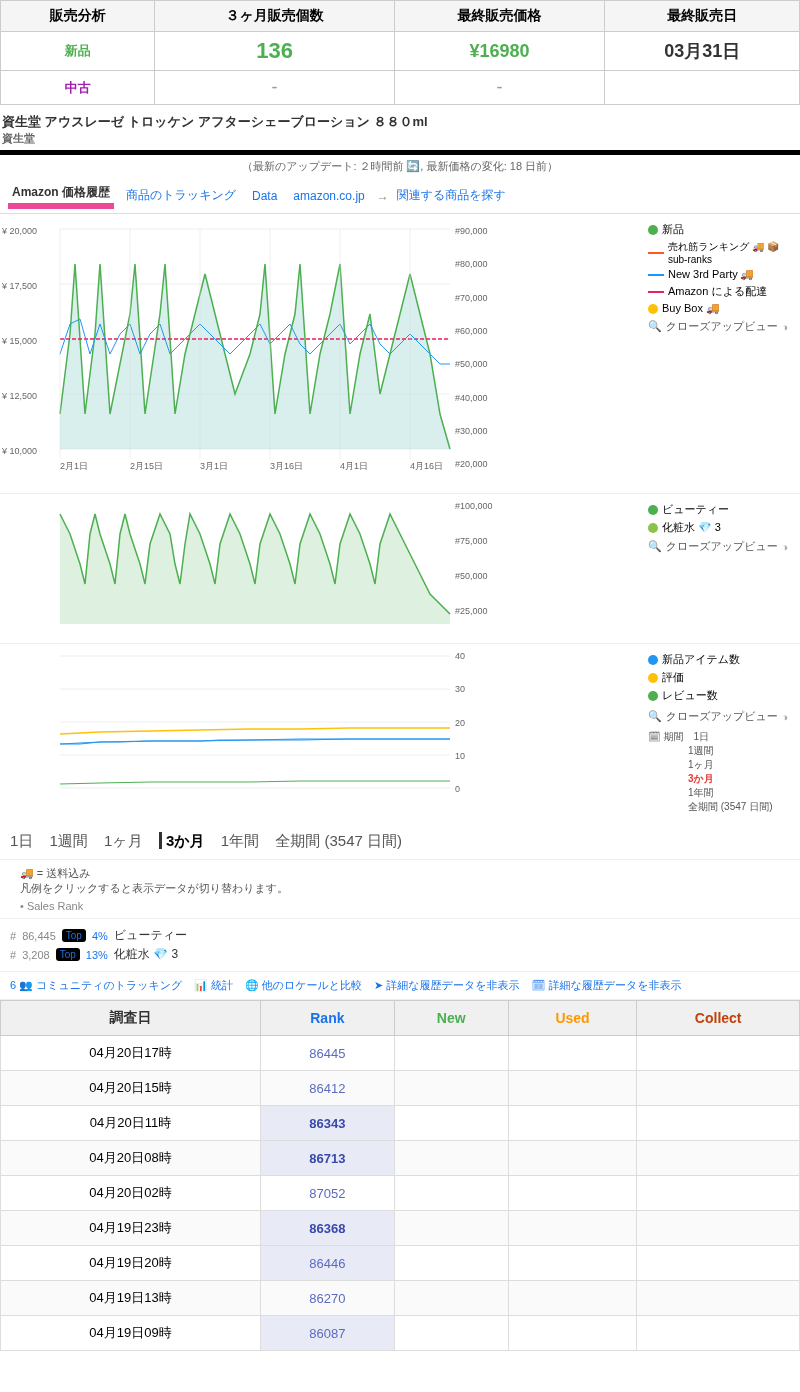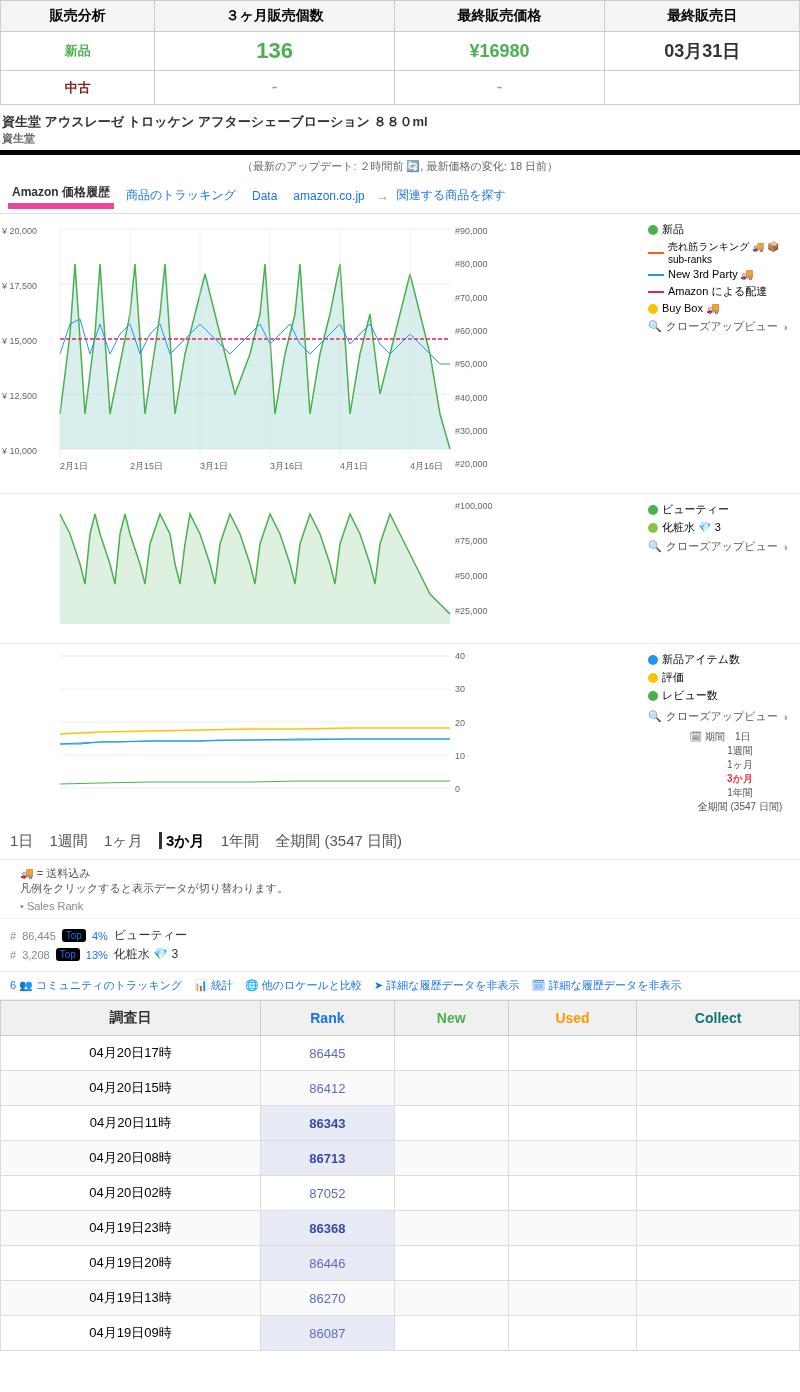--- a/index.html
+++ b/index.html
@@ -4,21 +4,21 @@
   <style>
     * { box-sizing: border-box; margin: 0; padding: 0; }
     body { font-family: 'Helvetica Neue', Arial, sans-serif; font-size: 13px; background: #fff; width: 800px; }
 
     
     .sales-table { width: 100%; border-collapse: collapse; border: 1px solid #ccc; }
     .sales-table th, .sales-table td { border: 1px solid #ccc; padding: 6px 10px; text-align: center; }
     .sales-table thead th { background: #f5f5f5; font-weight: bold; font-size: 14px; margin-top: 16px; }
     .sales-table .row-label { font-weight: bold; }
     .new-label { color: #4caf50; }
-    .used-label { color: #7f1d1d; }
+    .used-label { color: #a21caf; }
     .new-value { color: #4caf50; font-size: 22px; font-weight: bold; }
     .price-value { color: #4caf50; font-size: 18px; font-weight: bold; }
     .date-value { color: #333; font-size: 18px; font-weight: bold; }
     .dash-cell { color: #999; font-size: 18px; }
 
     
     .product-info { padding: 8px 10px 4px 2px; border-bottom: 5px solid #000000; font-weight: bold; }
     .product-title { font-size: 13px; color: #333; }
     .product-brand { font-size: 11px; color: #666; }
     .update-info { font-size: 11px; color: #666; text-align: center; padding: 4px 0; }
@@ -61,21 +61,21 @@
     .community-bar { display: flex; align-items: center; gap: 12px; padding: 6px 10px; font-size: 11px; color: #555; border-top: 1px solid #eee; border-bottom: 1px solid #eee; flex-wrap: wrap; }
     .community-item { display: flex; align-items: center; gap: 3px; cursor: pointer; color: #1a73e8; }
 
     
     .data-table { width: 100%; border-collapse: collapse; }
     .data-table th { background: #f0f0f0; border: 1px solid #ccc; padding: 8px 6px; text-align: center; font-size: 14px; font-weight: bold; }
     .data-table th.col-date { color: #333; }
     .data-table th.col-rank { color: #1a73e8; }
     .data-table th.col-new { color: #4caf50; }
     .data-table th.col-used { color: #ff9800; }
-    .data-table th.col-collect { color: #0f766e; text-align: center; }
+    .data-table th.col-collect { color: #c2410c; text-align: center; }
     .data-table td { border: 1px solid #ddd; padding: 8px 6px; text-align: center; font-size: 13px; }
     .data-table tr:nth-child(odd) td { background: #fff; }
     .data-table tr:nth-child(even) td { background: #fafafa; }
     .rank-cell { color: #5c6bc0; }
     .rank-cell.bold { font-weight: bold; color: #3949ab; }
   </style>
 </head>
 <body>
 
 <table class="sales-table">
@@ -218,21 +218,21 @@
       <span>化粧水 💎 3</span>
     </div>
     <div class="closeup-btn">
       <span>🔍</span>
       <span class="closeup-label">クローズアップビュー</span>
       <span style="color:#aaa;">◑</span>
     </div>
   </div>
 </div>
 
-<div class="chart-section" style="height:180px; border-bottom:none;text-align:center;">
+<div class="chart-section" style="height:180px; border-bottom:none;">
   <div class="chart-area">
     <svg class="chart" width="590" height="160" viewBox="0 0 590 160">
 
       <text x="455" y="15" font-size="9" fill="#666">40</text>
       <text x="455" y="48" font-size="9" fill="#666">30</text>
       <text x="455" y="82" font-size="9" fill="#666">20</text>
       <text x="455" y="115" font-size="9" fill="#666">10</text>
       <text x="455" y="148" font-size="9" fill="#666">0</text>
 
       <line x1="60" y1="12" x2="450" y2="12" stroke="#eee" stroke-width="1"></line>

